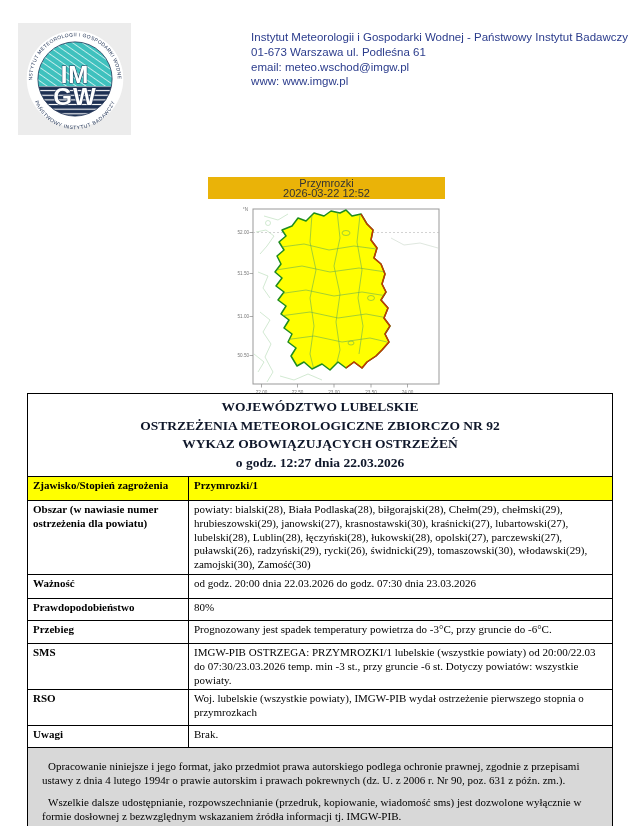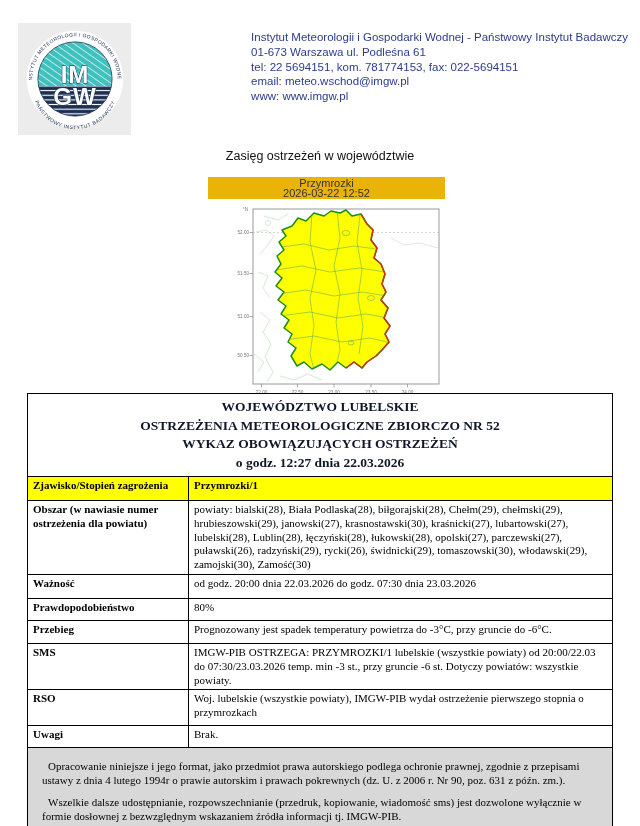--- a/index.html
+++ b/index.html
@@ -69,26 +69,24 @@
         <textPath href="#arcBot" startOffset="50%" text-anchor="middle">PAŃSTWOWY INSTYTUT BADAWCZY</textPath>
       </text>
       <text x="0" y="4" text-anchor="middle" font-family="Liberation Sans, sans-serif" font-weight="bold" font-size="26" fill="#ffffff" stroke="#1c2f52" stroke-width="1.1" paint-order="stroke" letter-spacing="1">IM</text>
       <text x="0" y="28" text-anchor="middle" font-family="Liberation Sans, sans-serif" font-weight="bold" font-size="26" fill="#ffffff" stroke="#1c2f52" stroke-width="1.1" paint-order="stroke" letter-spacing="1">GW</text>
     </svg>
   </div>
 
   <div class="contact">
     <div>Instytut Meteorologii i Gospodarki Wodnej - Państwowy Instytut Badawczy</div>
     <div>01-673 Warszawa ul. Podleśna  61</div>
-    <div>tel: 22 5694151, kom. 781774153, fax: 022-5694151</div>
     <div>email: meteo.wschod@imgw.pl</div>
     <div>www: www.imgw.pl</div>
   </div>
 
-  <div class="map-heading">Zasięg ostrzeżeń w województwie</div>
   <div class="map-titlebox">
     <div>Przymrozki</div>
     <div>2026-03-22 12:52</div>
   </div>
 
   <div class="map-wrap">
     <svg width="210" height="196" viewBox="0 0 210 196">
       <defs>
         <clipPath id="frameClip">
             <rect x="19" y="5" width="186" height="175"></rect>
@@ -148,21 +146,21 @@
       <text class="axis-label" x="137" y="190" text-anchor="middle">23.50</text>
       <text class="axis-label" x="173.5" y="190" text-anchor="middle">24.00</text>
     </svg>
   </div>
 
   <table class="wtable">
     <tbody>
         <tr>
       <td colspan="2" class="caption-cell" style="height:70px;">
         <div>WOJEWÓDZTWO LUBELSKIE</div>
-        <div>OSTRZEŻENIA METEOROLOGICZNE  ZBIORCZO  NR 52</div>
+        <div>OSTRZEŻENIA METEOROLOGICZNE  ZBIORCZO  NR 92</div>
         <div>WYKAZ  OBOWIĄZUJĄCYCH OSTRZEŻEŃ</div>
         <div>o godz. 12:27 dnia 22.03.2026</div>
       </td>
     </tr>
     <tr class="hl">
       <td class="lbl" style="height:19px;">Zjawisko/Stopień zagrożenia</td>
       <td>Przymrozki/1</td>
     </tr>
     <tr>
       <td class="lbl" style="height:66px;">Obszar (w nawiasie numer ostrzeżenia dla powiatu)</td>

